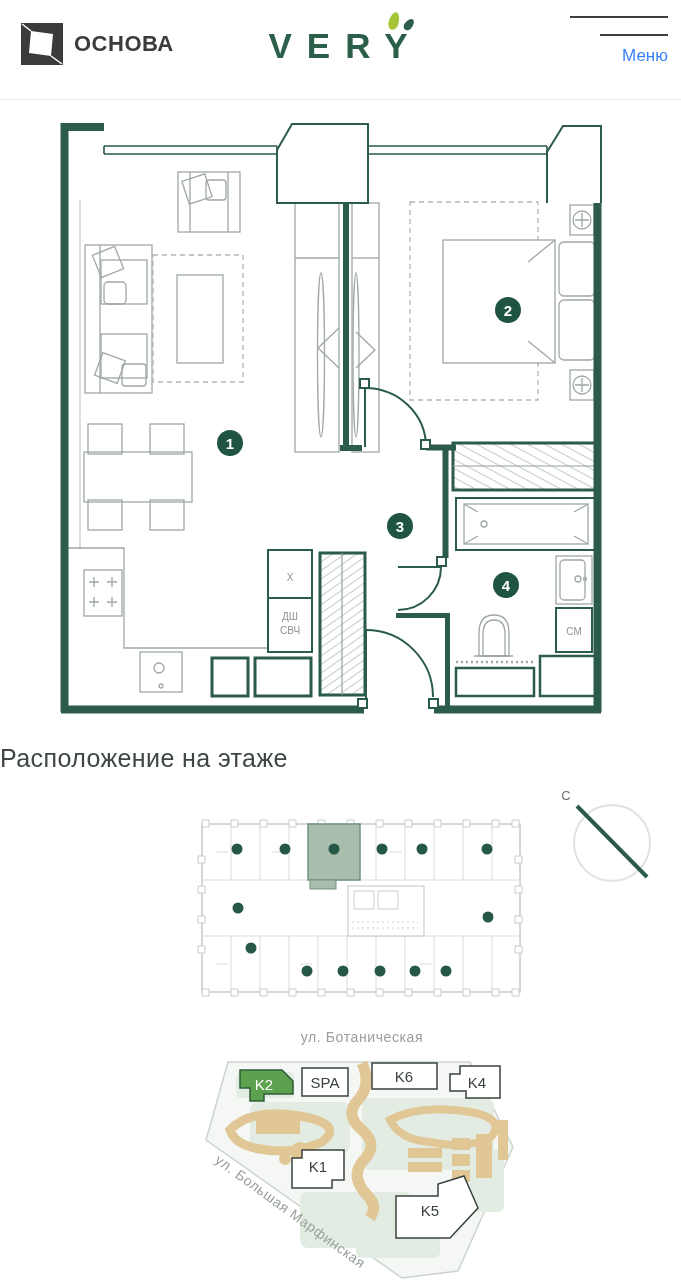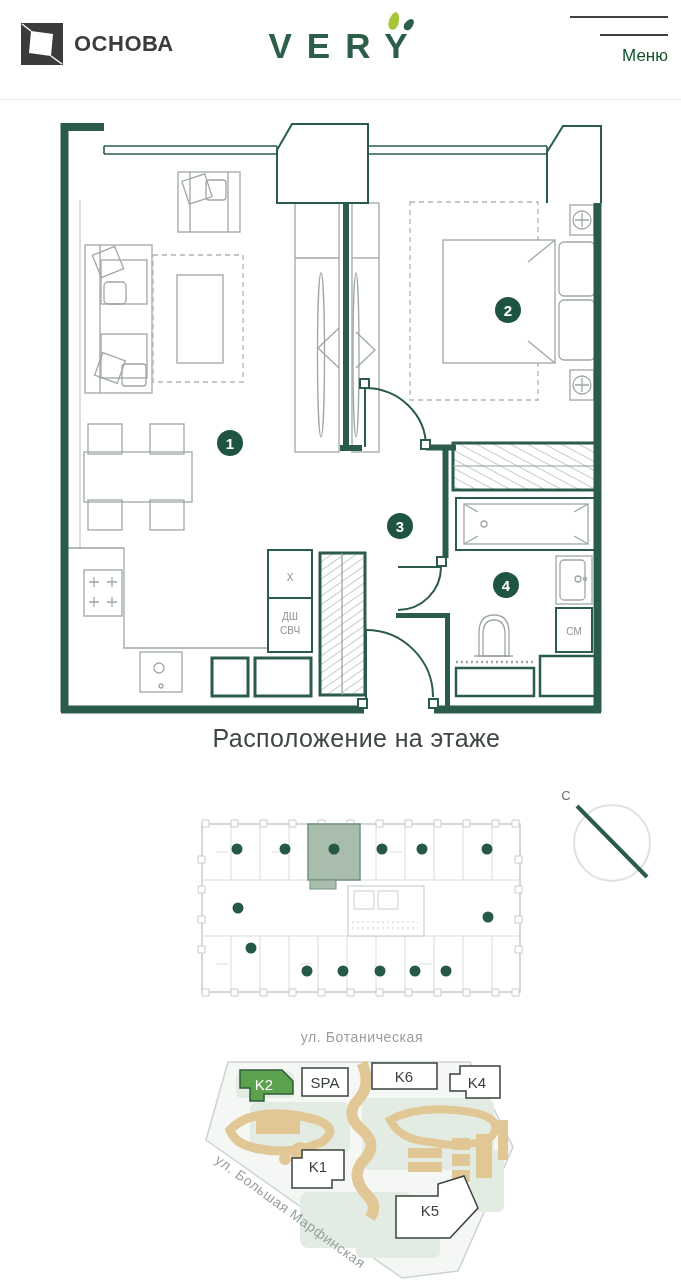--- a/index.html
+++ b/index.html
@@ -15,25 +15,25 @@
   .very-text{font-size:35px;font-weight:600;color:#2b5f49;letter-spacing:15px;padding-left:10px;margin-top:32px;}
   .leaf{position:absolute;display:block;}
   .leaf1{width:10px;height:18px;right:24px;top:-14px;background:#a5c438;
          border-radius:50% 50% 50% 50%/62% 62% 38% 38%;transform:rotate(16deg);}
   .leaf2{width:8px;height:13px;right:10px;top:-8px;background:#2b5f49;
          border-radius:50% 50% 50% 50%/62% 62% 38% 38%;transform:rotate(38deg);}
   .menu-btn{position:absolute;right:13px;top:16px;width:100px;text-align:right;cursor:pointer;}
   .menu-lines span{display:block;border-top:2px solid #3f3f3f;}
   .menu-lines span:nth-child(1){width:98px;margin-left:auto;}
   .menu-lines span:nth-child(2){width:68px;margin-left:auto;margin-top:16px;}
-  .menu-label{display:inline-block;margin-top:10px;font-size:17px;color:#14532d;}
+  .menu-label{display:inline-block;margin-top:10px;font-size:17px;color:#3b82f6;}
   
   .plan-svg{position:absolute;left:57px;top:118px;}
-  .section-title{position:absolute;left:0;right:0;top:724px;text-align:center;
-                 font-size:25px;color:#3e4743;letter-spacing:0.4px;padding-left:32px;}
+  .section-title{position:absolute;left:0;right:0;top:744px;text-align:left;
+                 font-size:25px;color:#3e4743;letter-spacing:0.4px;}
   .floor-svg{position:absolute;left:185px;top:808px;}
   .compass-svg{position:absolute;left:548px;top:780px;}
   .site-svg{position:absolute;left:0;top:1018px;}
   svg{display:block;}
   .plan-label{font-size:10px;fill:#8c938e;}
   .badge-num{font-size:15px;font-weight:bold;fill:#ffffff;}
   .bld-label{font-size:15px;fill:#3a423d;}
   .bld-label-light{font-size:15px;fill:#ffffff;}
   .street-label{font-size:14px;fill:#99a09a;letter-spacing:0.6px;}
   .compass-n{font-size:13px;fill:#6b736e;}

